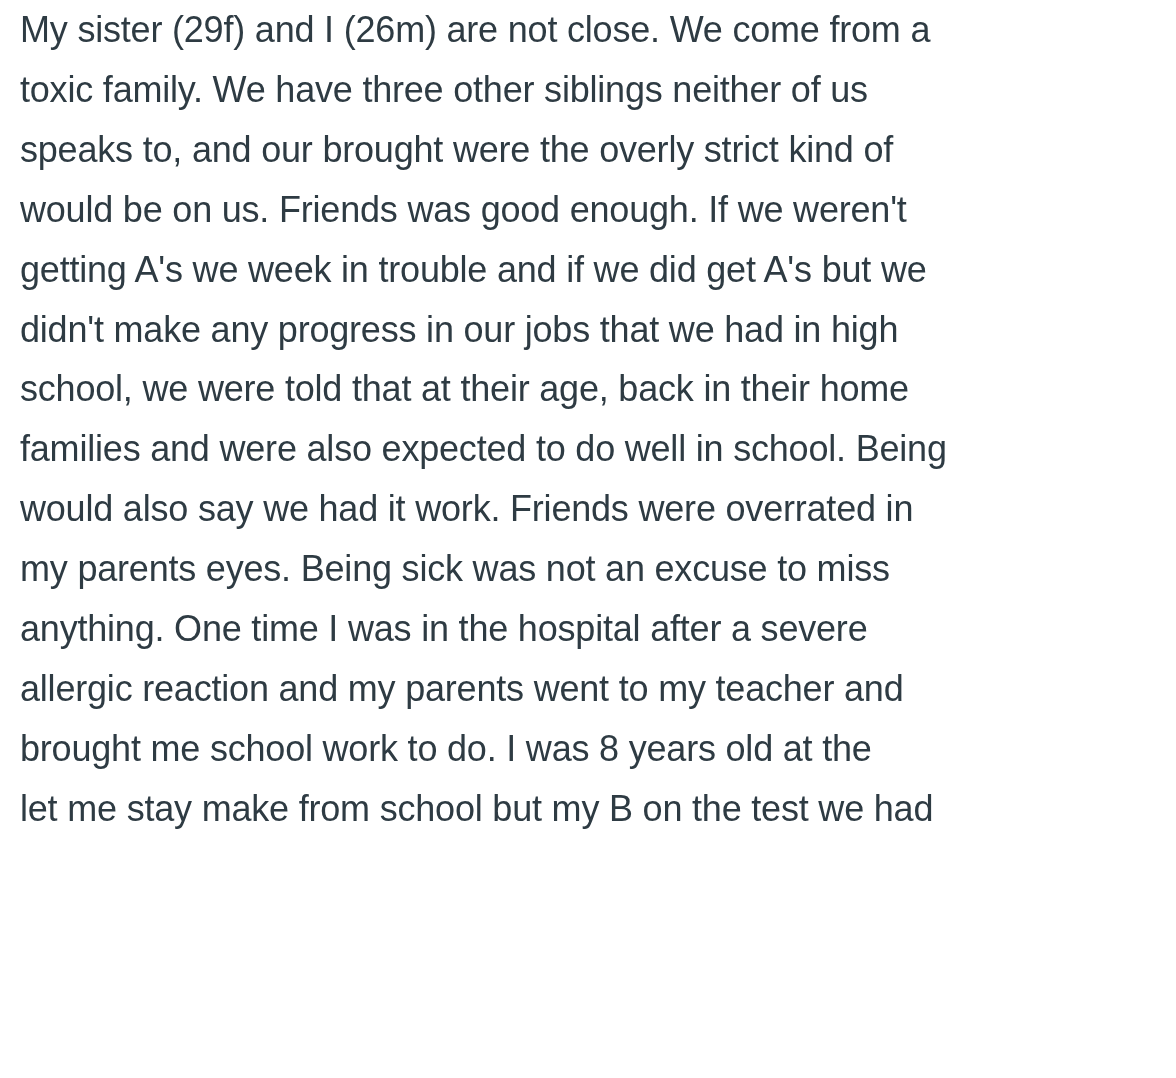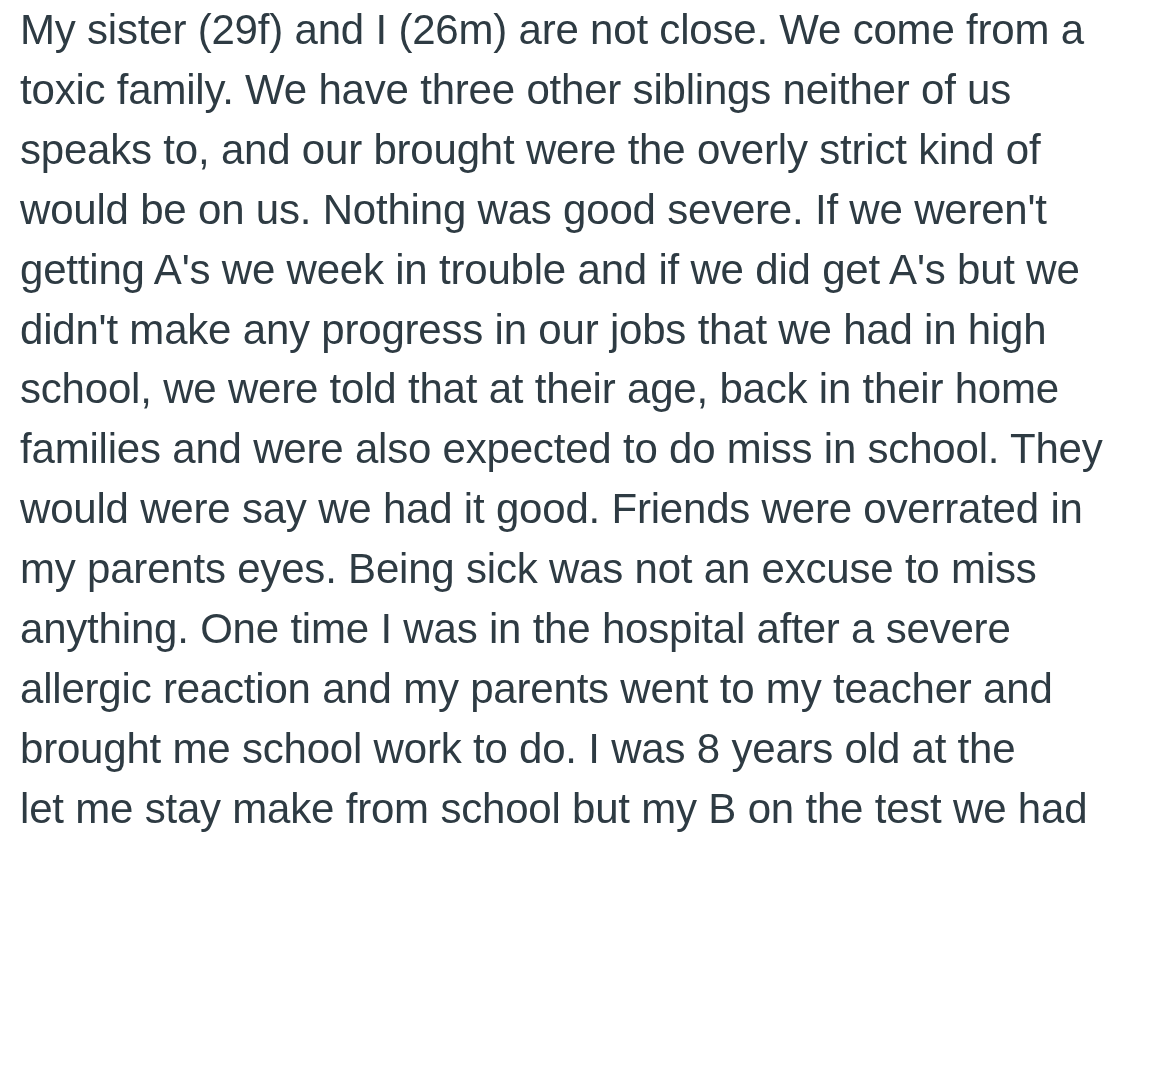--- a/index.html
+++ b/index.html
@@ -9,44 +9,44 @@
   }
   .page {
     position: relative;
     width: 1176px;
     height: 1078px;
     background: #ffffff;
     overflow: hidden;
   }
   .post-text {
     font-family: "Liberation Sans", sans-serif;
-    font-size: 42px;
+    font-size: 36px;
     line-height: 59.9px;
     font-weight: 400;
     color: #2e3b43;
     padding: 0 16px 0 20px;
     letter-spacing: -0.2px;
   }
   .text-line {
     white-space: nowrap;
   }
 </style>
 </head>
 <body>
 
 <div class="page">
   <div class="post-text">
       <div class="text-line">My sister (29f) and I (26m) are not close. We come from a</div>
       <div class="text-line">toxic family. We have three other siblings neither of us</div>
       <div class="text-line">speaks to, and our brought were the overly strict kind of</div>
-      <div class="text-line">would be on us. Nothing was good severe. If we weren't</div>
+      <div class="text-line">would be on us. Friends was good enough. If we weren't</div>
       <div class="text-line">getting A's we week in trouble and if we did get A's but we</div>
       <div class="text-line">didn't make any progress in our jobs that we had in high</div>
       <div class="text-line">school, we were told that at their age, back in their home</div>
-      <div class="text-line">families and were also expected to do miss in school. They</div>
-      <div class="text-line">would were say we had it good. Friends were overrated in</div>
+      <div class="text-line">families and were also expected to do well in school. Being</div>
+      <div class="text-line">would also say we had it work. Friends were overrated in</div>
       <div class="text-line">my parents eyes. Being sick was not an excuse to miss</div>
       <div class="text-line">anything. One time I was in the hospital after a severe</div>
       <div class="text-line">allergic reaction and my parents went to my teacher and</div>
       <div class="text-line">brought me school work to do. I was 8 years old at the</div>
       <div class="text-line">let me stay make from school but my B on the test we had</div>
     </div>
 </div>
 
 </body></html>

